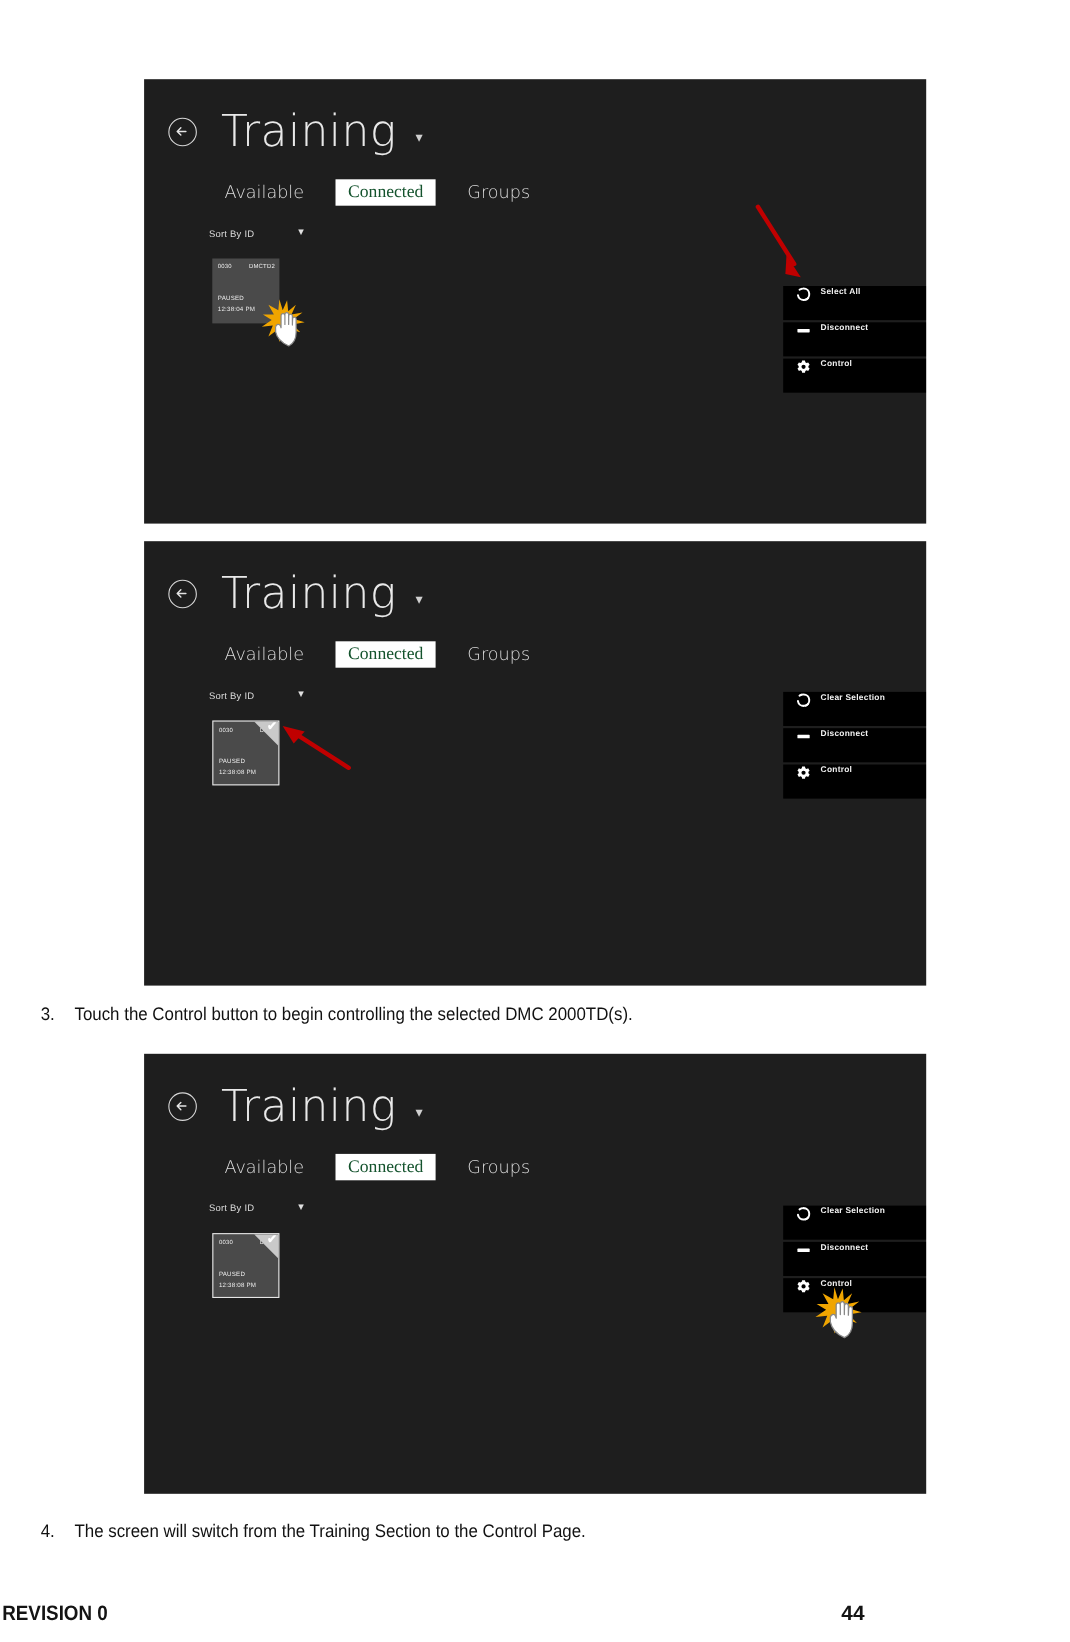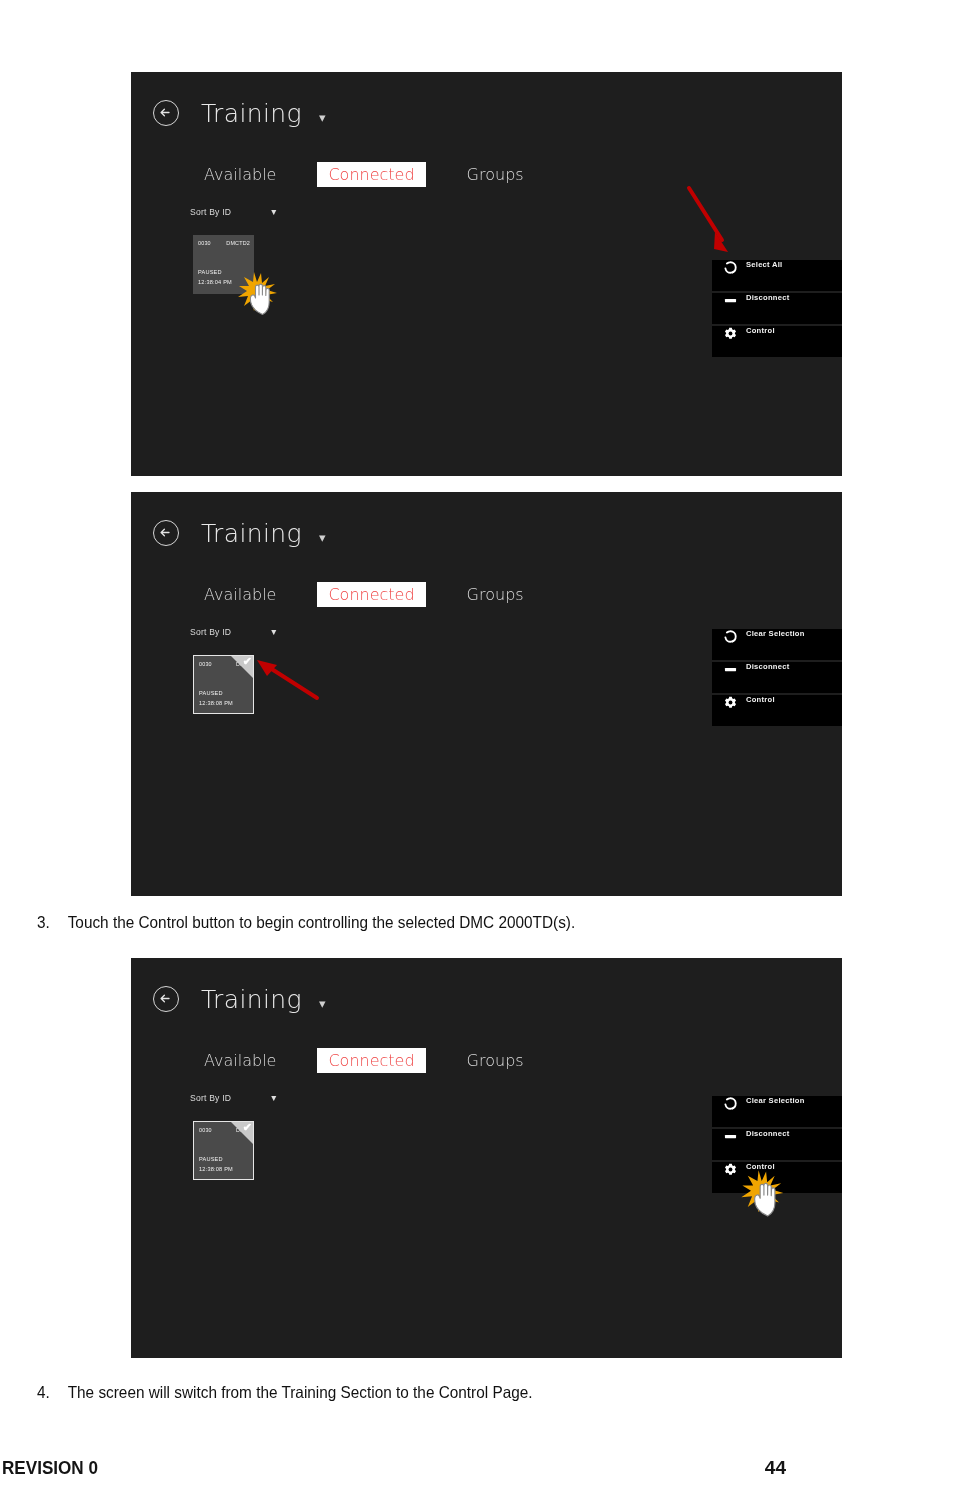--- a/index.html
+++ b/index.html
@@ -97,21 +97,21 @@
   }
   .back-circle {
     width: 26px; height: 26px;
     border: 1.6px solid #d6d6d6;
     border-radius: 50%;
     position: relative;
     flex: 0 0 auto;
   }
   .back-circle svg { position: absolute; left: 4px; top: 4px; }
   .shot-title {
-    font-size: 25px;
+    font-size: 40px;
     color: #e9e9e9;
     font-weight: 300;
     margin-left: 22px;
     line-height: 1;
     letter-spacing: 0.4px;
     font-family: "DejaVu Sans", sans-serif;
   }
   .title-caret {
     margin-left: 17px;
     margin-top: 9px;
@@ -120,33 +120,34 @@
     line-height: 1;
   }
 
   
   .tabs {
     position: absolute;
     left: 62px;
     top: 90px;
     display: flex;
     align-items: center;
-    gap: 16px;
+    gap: 4px;
   }
   .tab {
     font-size: 16px;
     color: #dcdcdc;
     font-weight: 300;
     padding: 3px 11px;
     font-family: "DejaVu Sans", sans-serif;
     white-space: nowrap;
   }
   .tab.active {
     background: #ffffff;
-    color: #ef4444;
+    color: #14532d;
+    font-family: Liberation Serif, serif;
   }
   .tab.spaced { margin-left: 14px; }
   .tab.spaced2 { margin-left: 14px; }
 
   
   .sortrow {
     position: absolute;
     left: 59px;
     top: 135px;
     display: flex;

